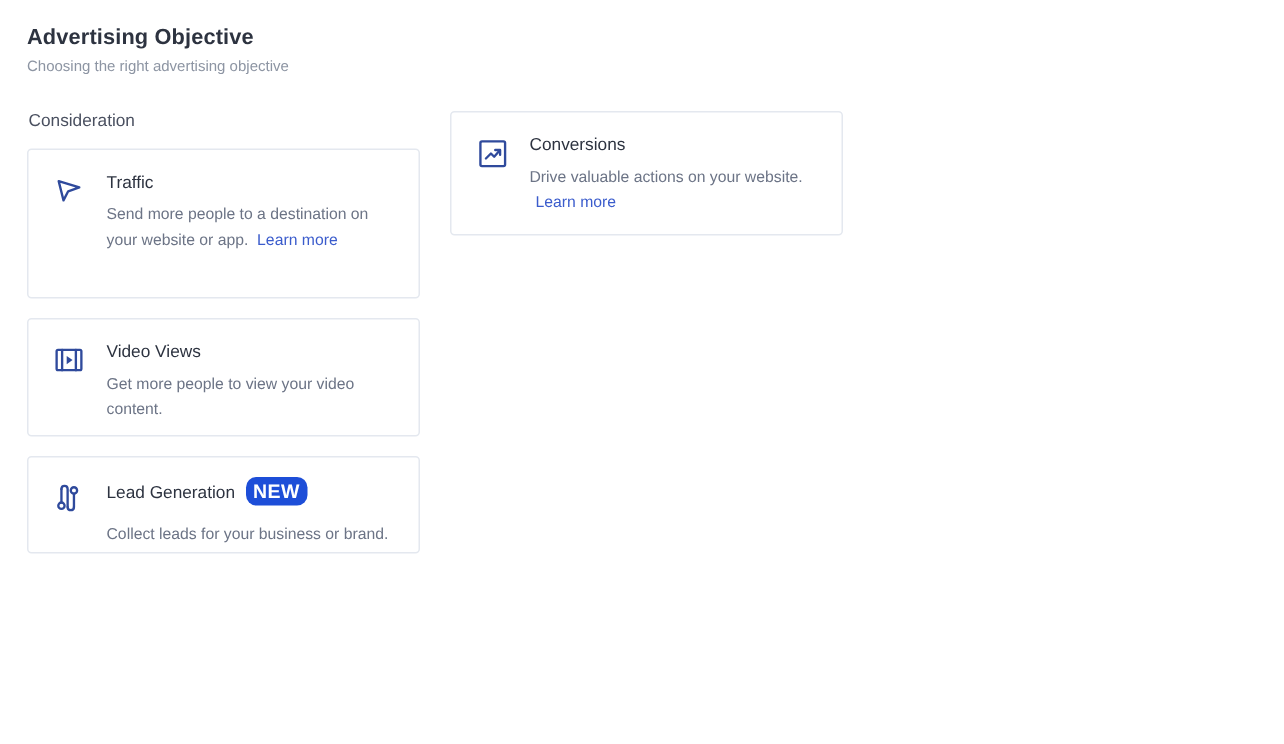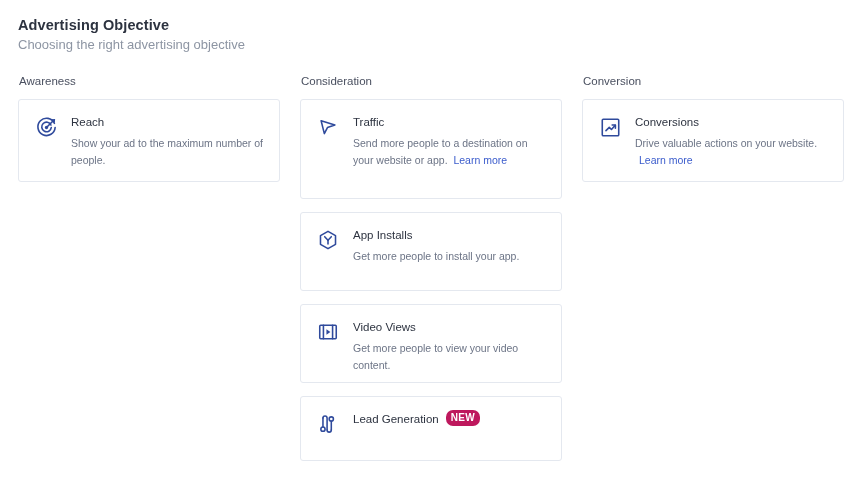--- a/index.html
+++ b/index.html
@@ -29,21 +29,21 @@
   .header { margin-bottom: 22px; }
   .page-title {
     font-size: 14.5px;
     font-weight: bold;
     color: #2d3340;
     letter-spacing: .1px;
     line-height: 19px;
     margin: 0 0 3px 0;
   }
   .page-subtitle {
-    font-size: 13px;
+    font-size: 10px;
     color: #8d95a3;
     line-height: 14px;
     margin: 0;
   }
 
   
   .columns {
     display: flex;
     gap: 20px;
     align-items: flex-start;
@@ -118,23 +118,23 @@
 
   .learn-more-block {
     display: block;
     margin-top: 2px;
     margin-left: 4px;
   }
 
   .badge-new {
     display: inline-block;
     margin-left: 7px;
-    background: #be185d;
+    background: #1d4ed8;
     color: #ffffff;
-    font-size: 10px;
+    font-size: 13px;
     font-weight: bold;
     letter-spacing: .3px;
     line-height: 1;
     padding: 3px 5px 3px 5px;
     border-radius: 7px;
     vertical-align: middle;
     position: relative;
     top: -1px;
   }
 </style>
@@ -143,74 +143,38 @@
 
 <div class="page">
 
   <div class="header">
     <div class="page-title">Advertising Objective</div>
     <div class="page-subtitle">Choosing the right advertising objective</div>
   </div>
 
   <div class="columns">
 
-    <div class="column">
-      <div class="column-title">Awareness</div>
-
-      <div class="card h-reach">
-        <span class="card-icon">
-          <svg width="23" height="23" viewBox="0 0 24 24" fill="none" stroke="currentColor" stroke-width="1.7" stroke-linecap="round" stroke-linejoin="round">
-            <path d="M20.2 7.6A9 9 0 1 0 21 12"></path>
-            <path d="M16.6 9.4A5 5 0 1 0 17 12"></path>
-            <circle cx="12" cy="12" r="1.7" fill="currentColor" stroke="none"></circle>
-            <path d="M12 12 L19 5"></path>
-            <path d="M16.6 3.3 L19 5 L20.7 7.4 L21 3 Z" fill="currentColor" stroke="none"></path>
-          </svg>
-        </span>
-        <div class="card-body">
-          <div class="card-title">
-            <span>Reach</span>
-          </div>
-          <div class="card-desc">Show your ad to the maximum number of people.</div>
-        </div>
-      </div>
-    </div>
 
     <div class="column">
       <div class="column-title">Consideration</div>
 
       <div class="card h-traffic">
         <span class="card-icon">
           <svg width="22" height="22" viewBox="0 0 24 24" fill="none" stroke="currentColor" stroke-width="1.7" stroke-linecap="round" stroke-linejoin="round">
             <path d="M4.5 5.2 L19.5 9.8 L11.4 12.6 L8.0 19.2 Z"></path>
           </svg>
         </span>
         <div class="card-body">
           <div class="card-title">
             <span>Traffic</span>
           </div>
           <div class="card-desc"><span>Send more people to a destination on your website or app.</span>&nbsp; <a class="learn-more">Learn more</a></div>
         </div>
       </div>
 
-      <div class="card h-std">
-        <span class="card-icon">
-          <svg width="22" height="22" viewBox="0 0 24 24" fill="none" stroke="currentColor" stroke-width="1.7" stroke-linecap="round" stroke-linejoin="round">
-            <path d="M12 2.6 L20.2 7.3 L20.2 16.7 L12 21.4 L3.8 16.7 L3.8 7.3 Z"></path>
-            <path d="M8.4 8.4 L12 12.2 L15.6 8.4"></path>
-            <path d="M12 12.2 L12 16.4"></path>
-          </svg>
-        </span>
-        <div class="card-body">
-          <div class="card-title">
-            <span>App Installs</span>
-          </div>
-          <div class="card-desc">Get more people to install your app.</div>
-        </div>
-      </div>
 
       <div class="card h-std">
         <span class="card-icon">
           <svg width="22" height="22" viewBox="0 0 24 24" fill="none" stroke="currentColor" stroke-width="1.7" stroke-linecap="round" stroke-linejoin="round">
             <rect x="3" y="4.6" width="18" height="14.8" rx="1"></rect>
             <path d="M7 4.6 L7 19.4"></path>
             <path d="M17 4.6 L17 19.4"></path>
             <path d="M10.3 9 L14.6 12 L10.3 15 Z" fill="currentColor" stroke="none"></path>
           </svg>
         </span>
@@ -231,26 +195,26 @@
             <path d="M15.6 18.6 L15.6 8.9"></path>
             <circle cx="15.6" cy="6.5" r="2.3"></circle>
             <path d="M15.6 18.6 C 15.6 21.6 11 21.6 11 18.6"></path>
           </svg>
         </span>
         <div class="card-body">
           <div class="card-title">
             <span>Lead Generation</span>
             <span class="badge-new">NEW</span>
           </div>
+          <div class="card-desc spaced">Collect leads for your business or brand.</div>
         </div>
       </div>
     </div>
 
     <div class="column">
-      <div class="column-title">Conversion</div>
 
       <div class="card h-conv">
         <span class="card-icon">
           <svg width="21" height="21" viewBox="0 0 24 24" fill="none" stroke="currentColor" stroke-width="1.8" stroke-linecap="round" stroke-linejoin="round">
             <rect x="2.6" y="2.6" width="18.8" height="18.8" rx="1.2"></rect>
             <path d="M6.8 15.6 L10.6 11.8 L13.1 14.3 L17.4 9.4"></path>
             <path d="M13.9 9.1 L17.6 9.1 L17.6 12.8"></path>
           </svg>
         </span>
         <div class="card-body">

